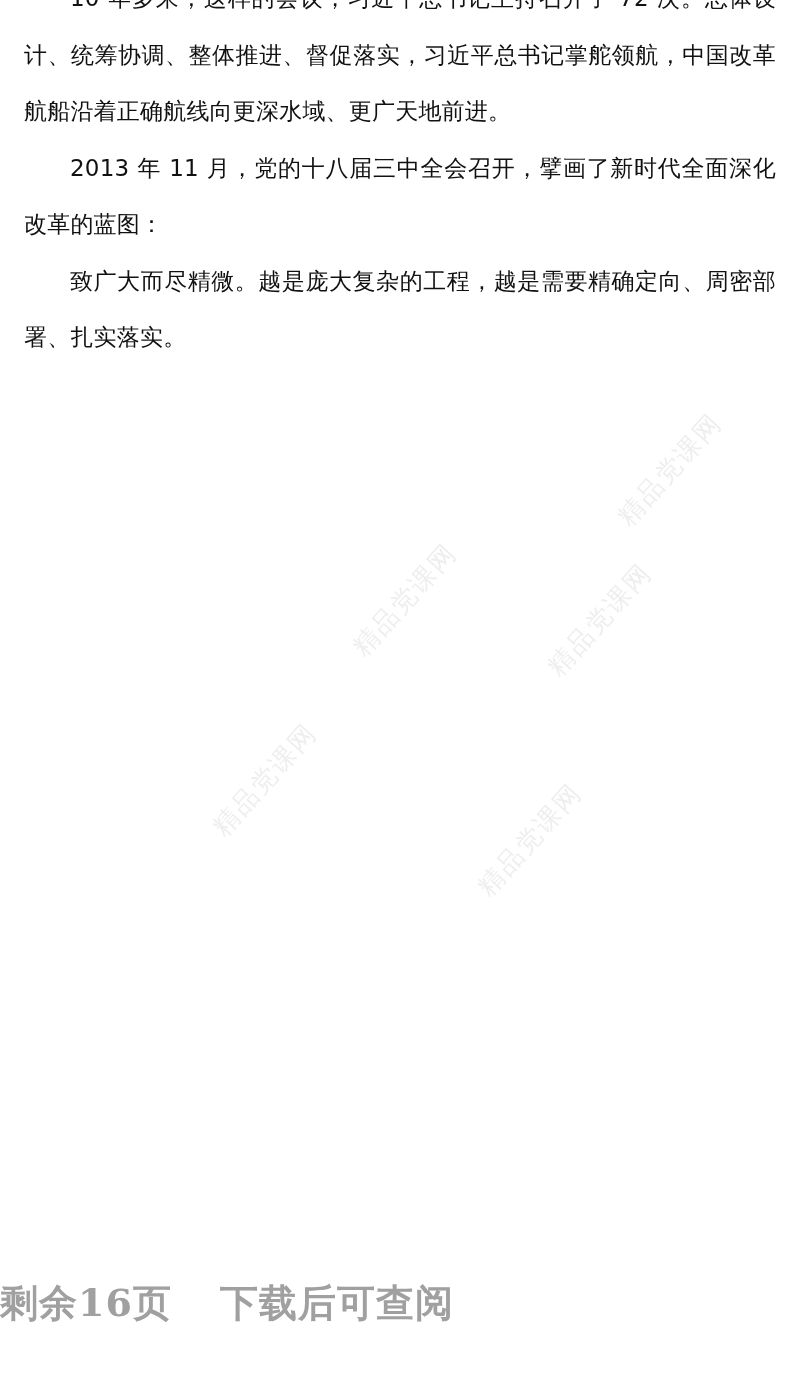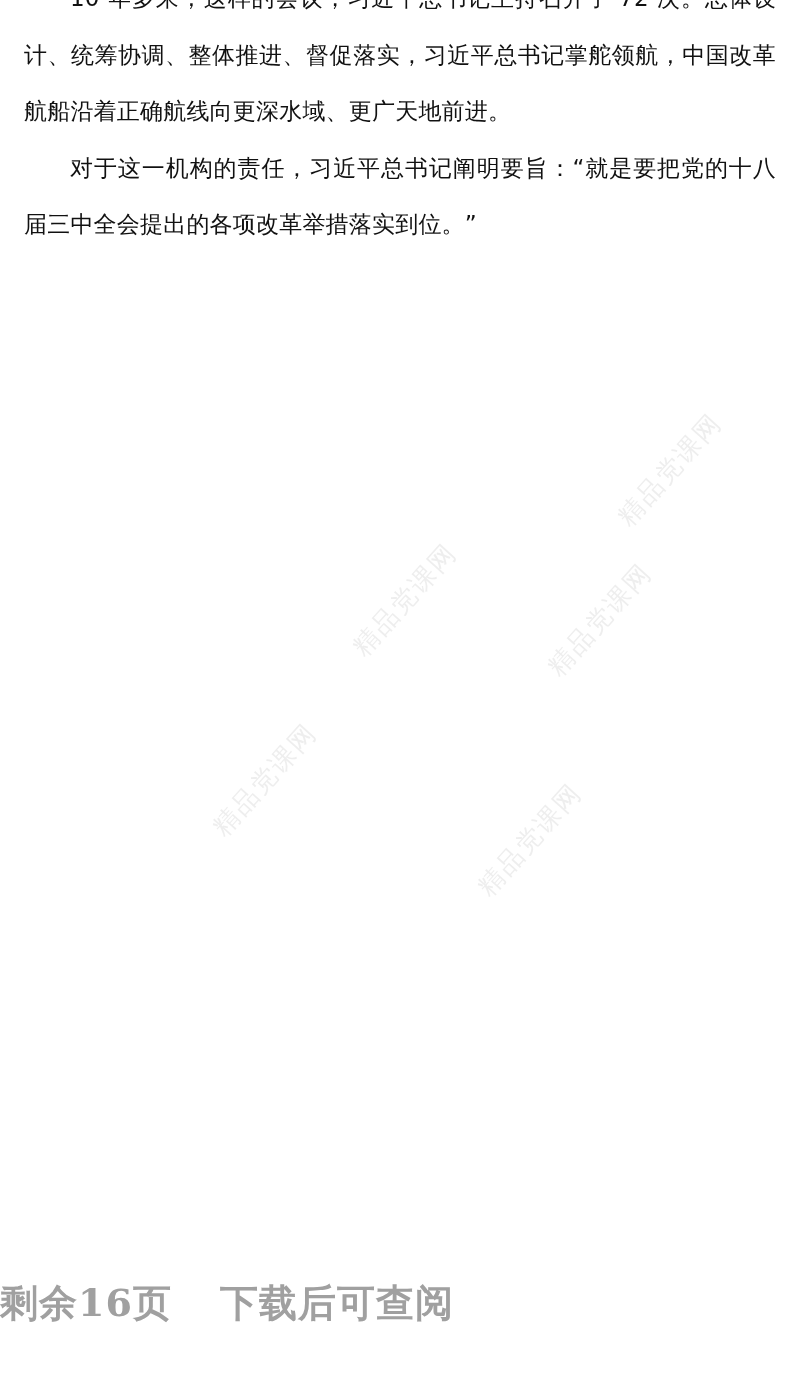--- a/index.html
+++ b/index.html
@@ -75,20 +75,21 @@
 <div class="page">
 
   <div class="watermark" style="left:205px; top:820px;">精品党课网</div>
   <div class="watermark" style="left:470px; top:880px;">精品党课网</div>
   <div class="watermark" style="left:345px; top:640px;">精品党课网</div>
   <div class="watermark" style="left:610px; top:510px;">精品党课网</div>
   <div class="watermark" style="left:540px; top:660px;">精品党课网</div>
 
   <div class="content">
     <p class="para indent">10 年多来，这样的会议，习近平总书记主持召开了 72 次。总体设计、统筹协调、整体推进、督促落实，习近平总书记掌舵领航，中国改革航船沿着正确航线向更深水域、更广天地前进。</p>
-    <p class="para indent">对于这一机构的责任，习近平总书记阐明要旨：“就是要把党的十八届三中全会提出的各项改革举措落实到位。”</p>
+    <p class="para indent">2013 年 11 月，党的十八届三中全会召开，擘画了新时代全面深化改革的蓝图：</p>
+    <p class="para indent">致广大而尽精微。越是庞大复杂的工程，越是需要精确定向、周密部署、扎实落实。</p>
   </div>
 
   <div class="cta">
     <span>剩余16页</span><span class="gap"></span><span>下载后可查阅</span>
   </div>
 
 </div>
 
 </body></html>

